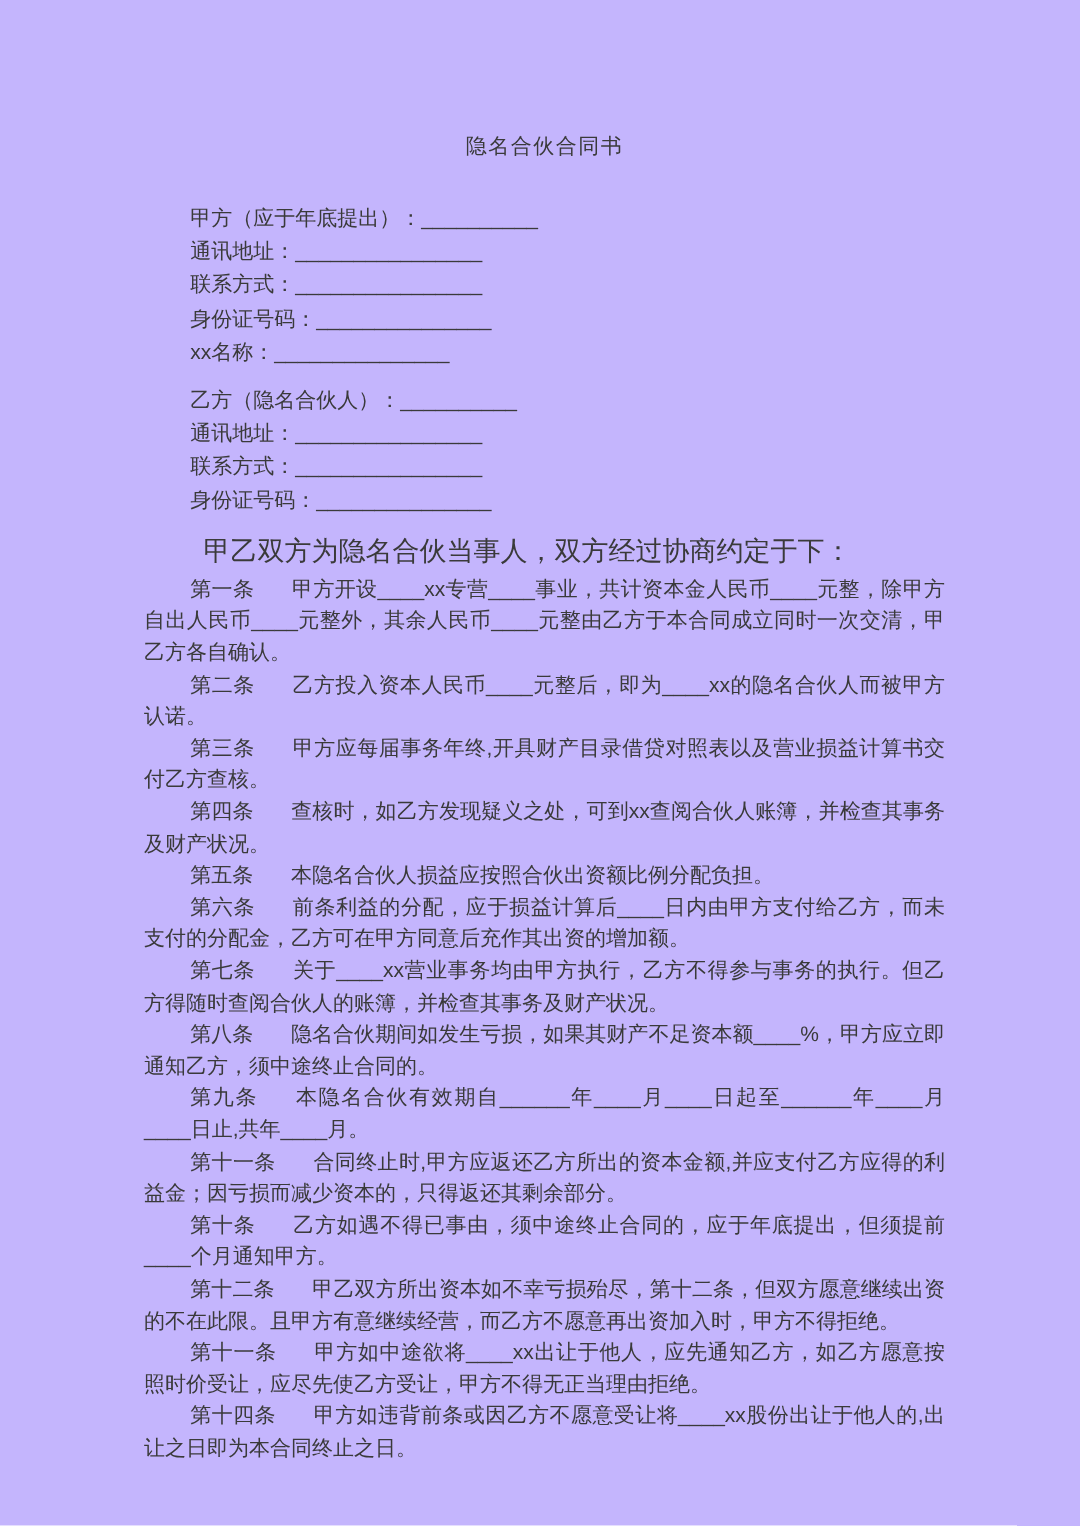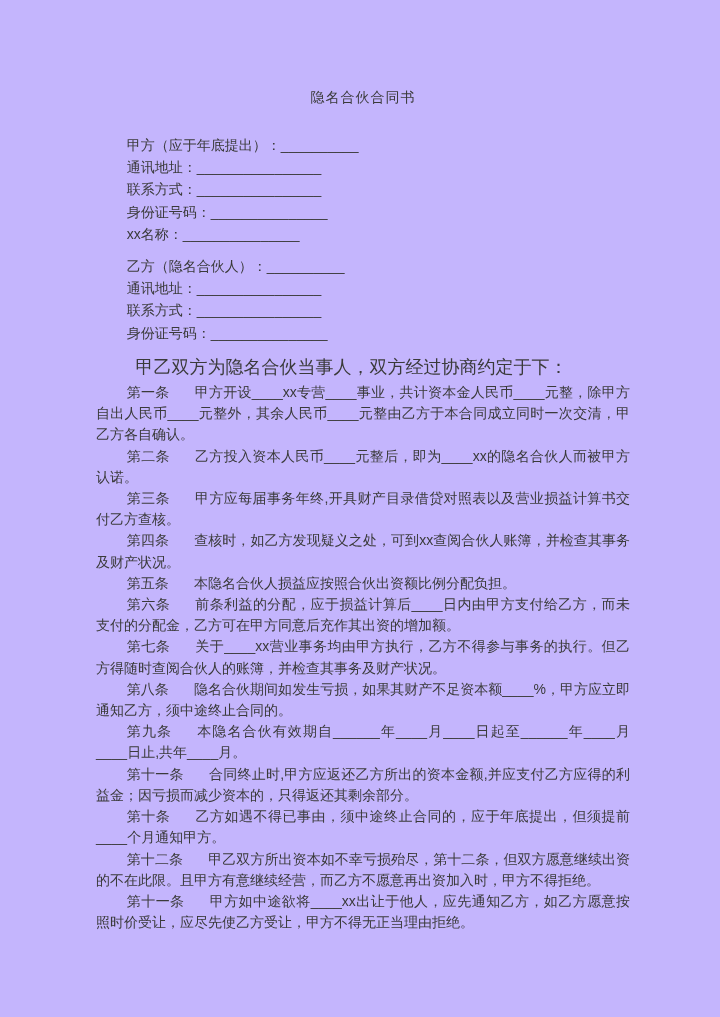--- a/index.html
+++ b/index.html
@@ -94,15 +94,16 @@
     <p class="article"><span class="art-no">第四条</span><span class="art-text">查核时，如乙方发现疑义之处，可到xx查阅合伙人账簿，并检查其事务及财产状况。</span></p>
     <p class="article"><span class="art-no">第五条</span><span class="art-text">本隐名合伙人损益应按照合伙出资额比例分配负担。</span></p>
     <p class="article"><span class="art-no">第六条</span><span class="art-text">前条利益的分配，应于损益计算后____日内由甲方支付给乙方，而未支付的分配金，乙方可在甲方同意后充作其出资的增加额。</span></p>
     <p class="article"><span class="art-no">第七条</span><span class="art-text">关于____xx营业事务均由甲方执行，乙方不得参与事务的执行。但乙方得随时查阅合伙人的账簿，并检查其事务及财产状况。</span></p>
     <p class="article"><span class="art-no">第八条</span><span class="art-text">隐名合伙期间如发生亏损，如果其财产不足资本额____%，甲方应立即通知乙方，须中途终止合同的。</span></p>
     <p class="article"><span class="art-no">第九条</span><span class="art-text">本隐名合伙有效期自______年____月____日起至______年____月____日止,共年____月。</span></p>
     <p class="article"><span class="art-no">第十一条</span><span class="art-text">合同终止时,甲方应返还乙方所出的资本金额,并应支付乙方应得的利益金；因亏损而减少资本的，只得返还其剩余部分。</span></p>
     <p class="article"><span class="art-no">第十条</span><span class="art-text">乙方如遇不得已事由，须中途终止合同的，应于年底提出，但须提前____个月通知甲方。</span></p>
     <p class="article"><span class="art-no">第十二条</span><span class="art-text">甲乙双方所出资本如不幸亏损殆尽，第十二条，但双方愿意继续出资的不在此限。且甲方有意继续经营，而乙方不愿意再出资加入时，甲方不得拒绝。</span></p>
     <p class="article"><span class="art-no">第十一条</span><span class="art-text">甲方如中途欲将____xx出让于他人，应先通知乙方，如乙方愿意按照时价受让，应尽先使乙方受让，甲方不得无正当理由拒绝。</span></p>
+    <p class="article"><span class="art-no">第十四条</span><span class="art-text">甲方如违背前条或因乙方不愿意受让将____xx股份出让于他人的,出让之日即为本合同终止之日。</span></p>
   </section>
 
 </div>
 
 </body></html>

